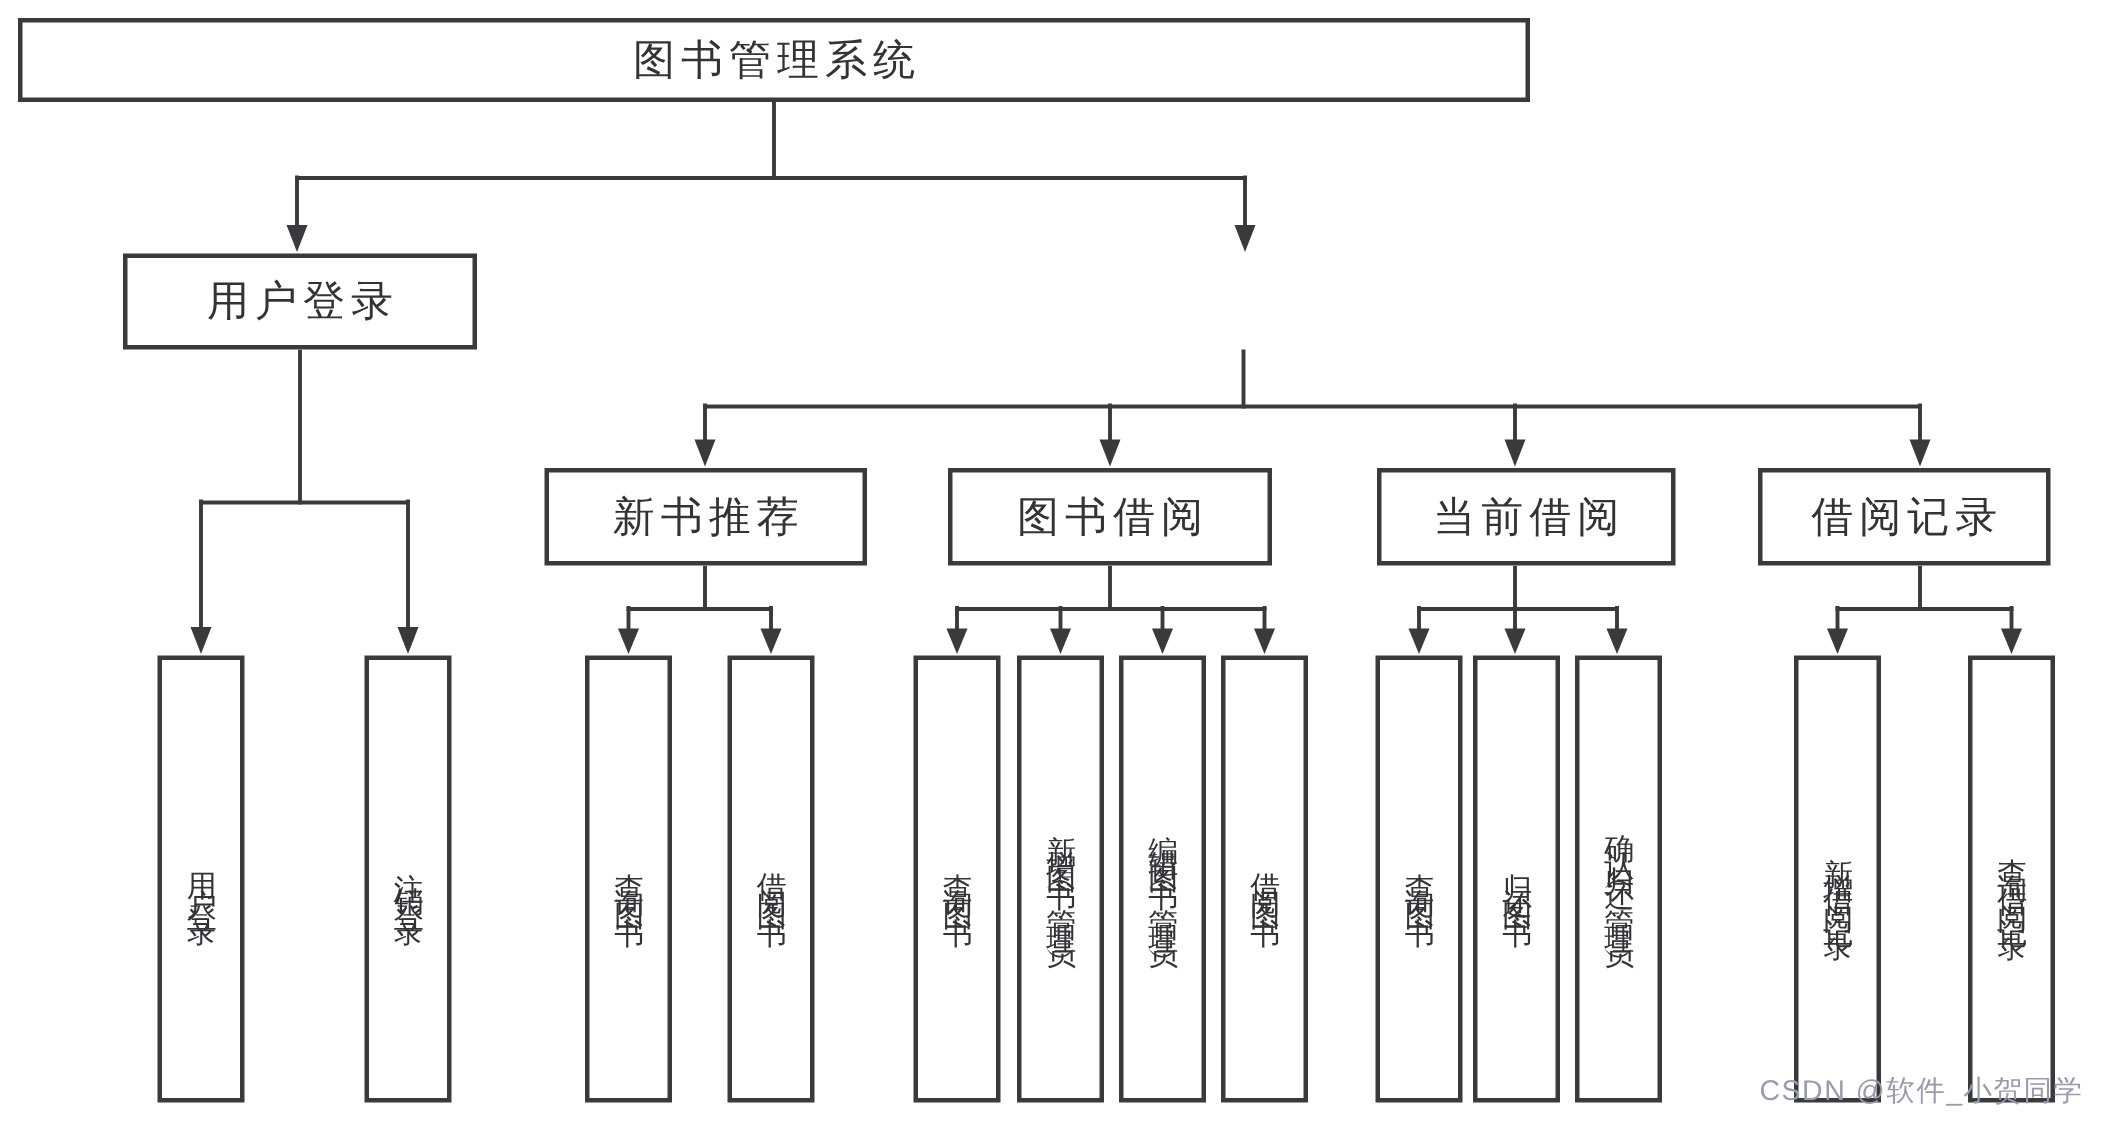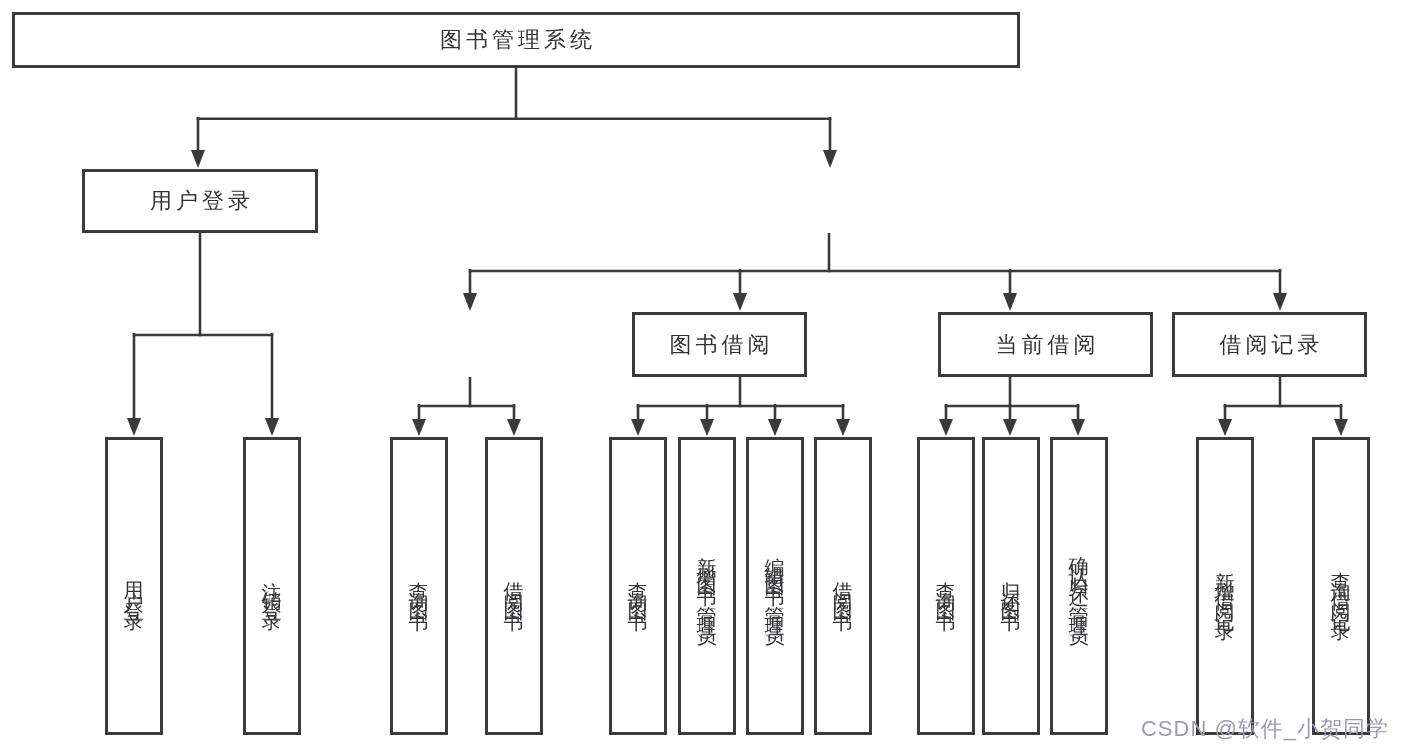--- a/index.html
+++ b/index.html
@@ -21,39 +21,39 @@
   svg.connectors polygon{fill:var(--line);}
   .box{
     position:absolute;
     box-sizing:border-box;
     border:3px solid var(--line);
     background:#fff;
     color:var(--text);
     display:flex;
     align-items:center;
     justify-content:center;
-    font-size:22px;
+    font-size:28px;
     letter-spacing:4px;
     text-indent:4px;
     white-space:nowrap;
   }
   .leaf{
     writing-mode:vertical-rl;
     text-orientation:mixed;
     font-size:20px;
     letter-spacing:10px;
     text-indent:0;
     white-space:normal;
     line-height:1;
   }
   .watermark{
     position:absolute;
     right:16px;
     top:714px;
-    font-size:22px;
+    font-size:19px;
     letter-spacing:1px;
     color:var(--watermark);
   }
 </style>
 </head>
 <body>
 
 <div class="stage">
 
   <svg class="connectors">
@@ -115,22 +115,23 @@
     <line x1="1225" y1="404" x2="1225" y2="420"></line>
     <polygon points="1218,419 1232,419 1225,436"></polygon>
     <line x1="1341" y1="404" x2="1341" y2="420"></line>
     <polygon points="1334,419 1348,419 1341,436"></polygon>
   </svg>
 
   <div class="box" style="left:12px;top:12px;width:1008px;height:56px">图书管理系统</div>
 
   <div class="box" style="left:82px;top:169px;width:236px;height:64px">用户登录</div>
 
-  <div class="box" style="left:632px;top:312px;width:175px;height:65px">图书借阅</div>
-  <div class="box" style="left:938px;top:312px;width:215px;height:65px">当前借阅</div>
+  <div class="box" style="left:363px;top:312px;width:215px;height:65px">新书推荐</div>
+  <div class="box" style="left:632px;top:312px;width:216px;height:65px">图书借阅</div>
+  <div class="box" style="left:918px;top:312px;width:199px;height:65px">当前借阅</div>
   <div class="box" style="left:1172px;top:312px;width:195px;height:65px">借阅记录</div>
 
   <div class="box leaf" style="left:105px;top:437px;width:58px;height:298px">用户登录</div>
   <div class="box leaf" style="left:243px;top:437px;width:58px;height:298px">注销登录</div>
 
   <div class="box leaf" style="left:390px;top:437px;width:58px;height:298px">查询图书</div>
   <div class="box leaf" style="left:485px;top:437px;width:58px;height:298px">借阅图书</div>
 
   <div class="box leaf" style="left:609px;top:437px;width:58px;height:298px">查询图书</div>
   <div class="box leaf" style="left:678px;top:437px;width:58px;height:298px">新增图书（管理员）</div>

